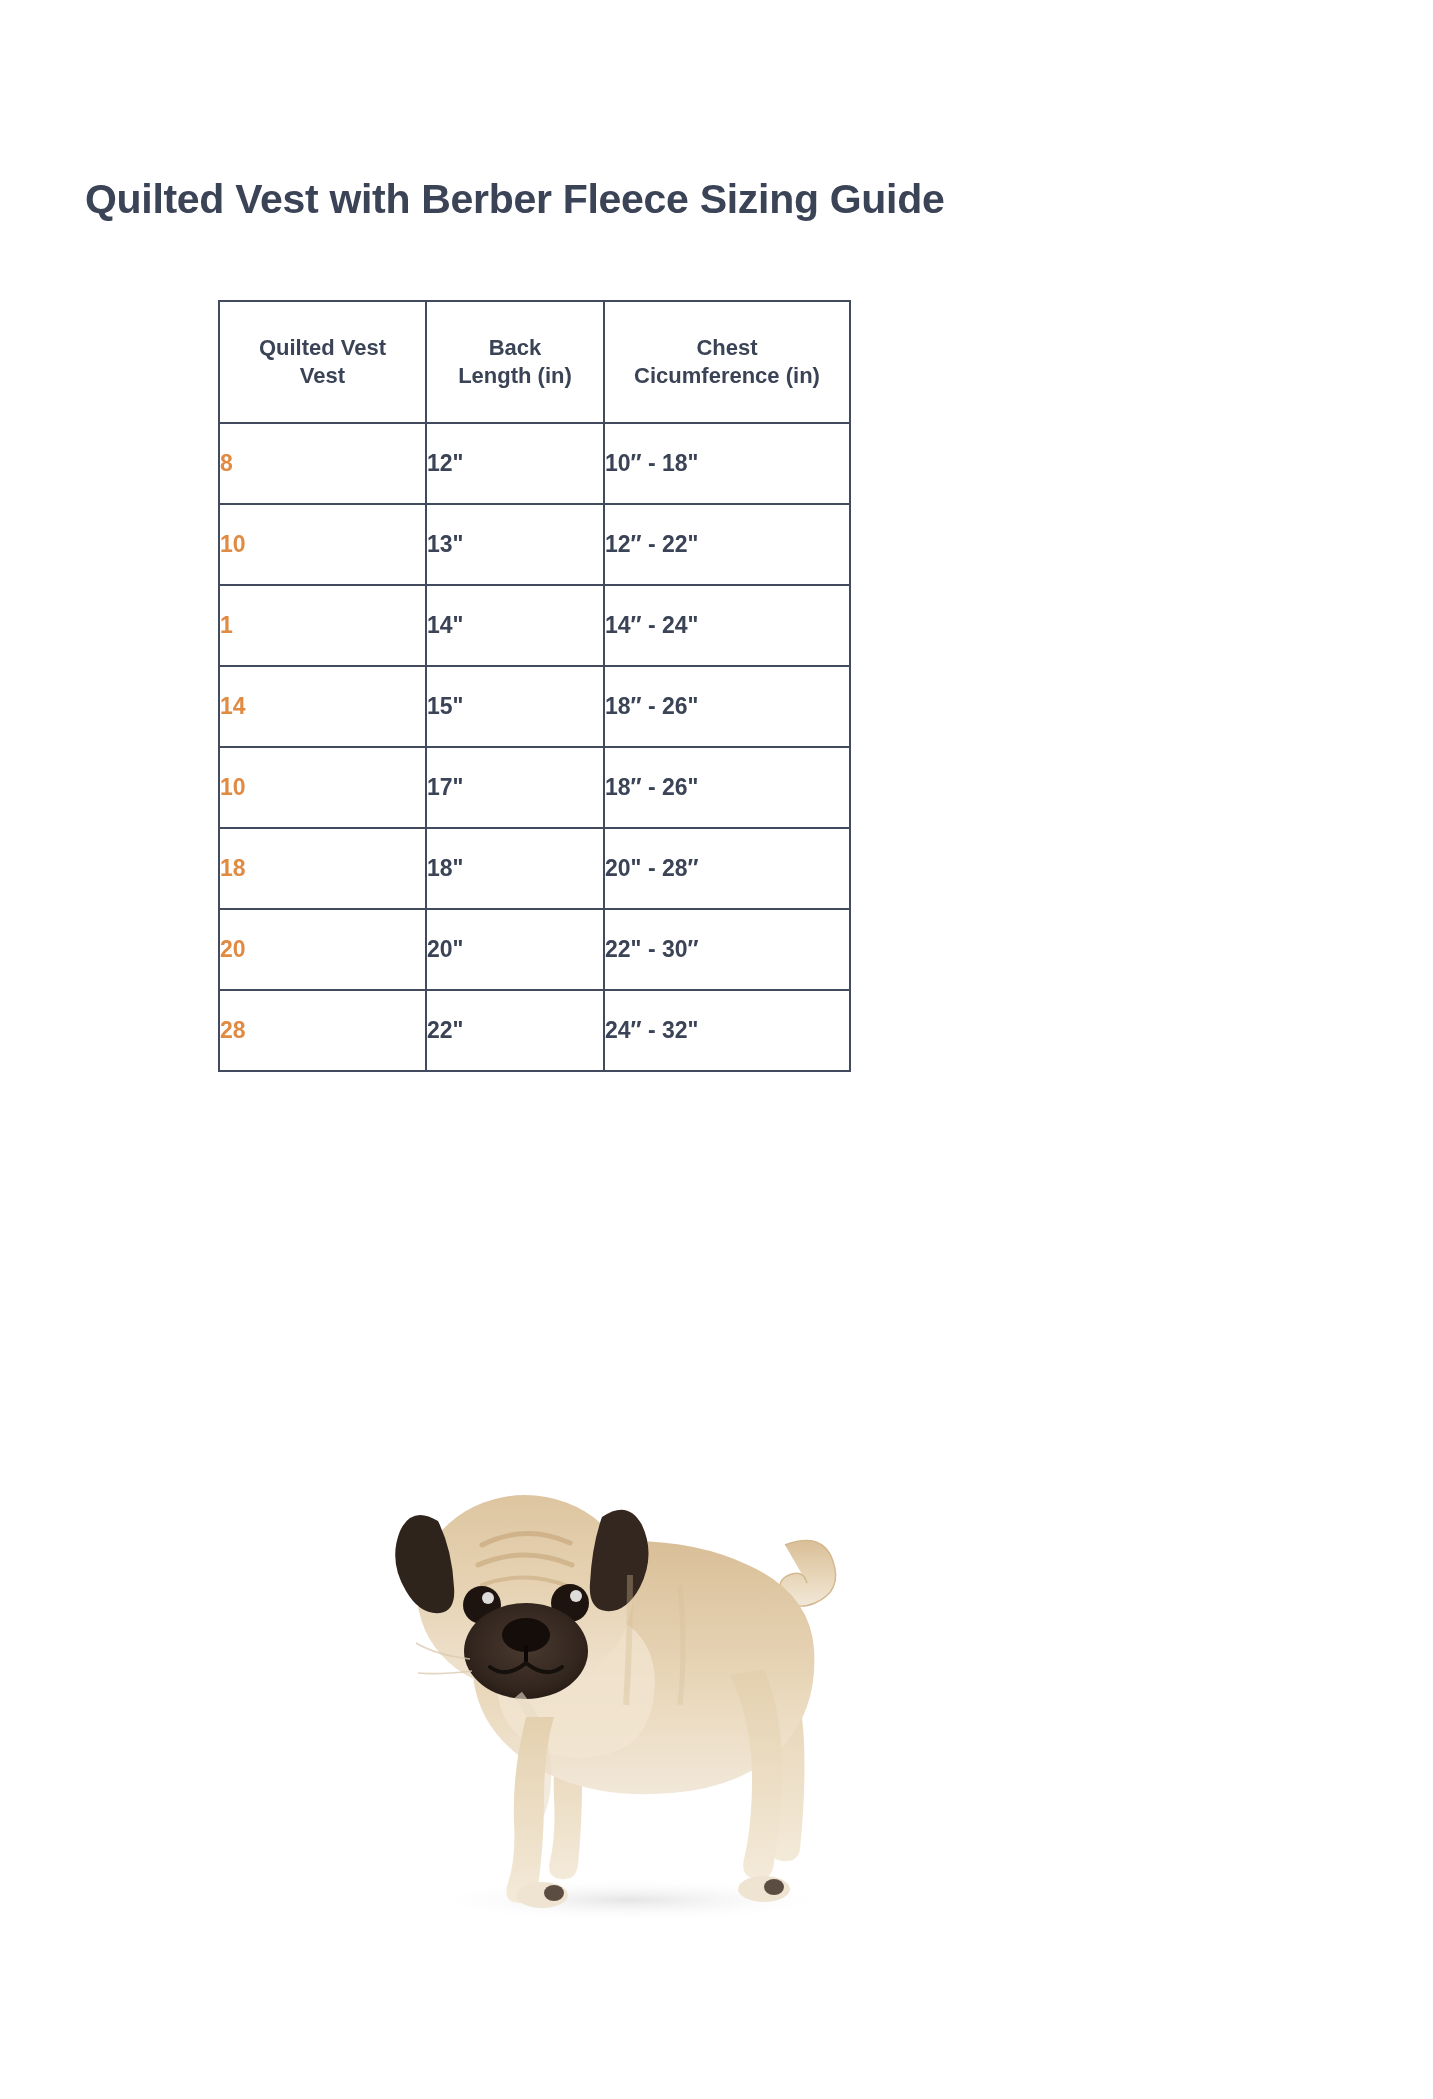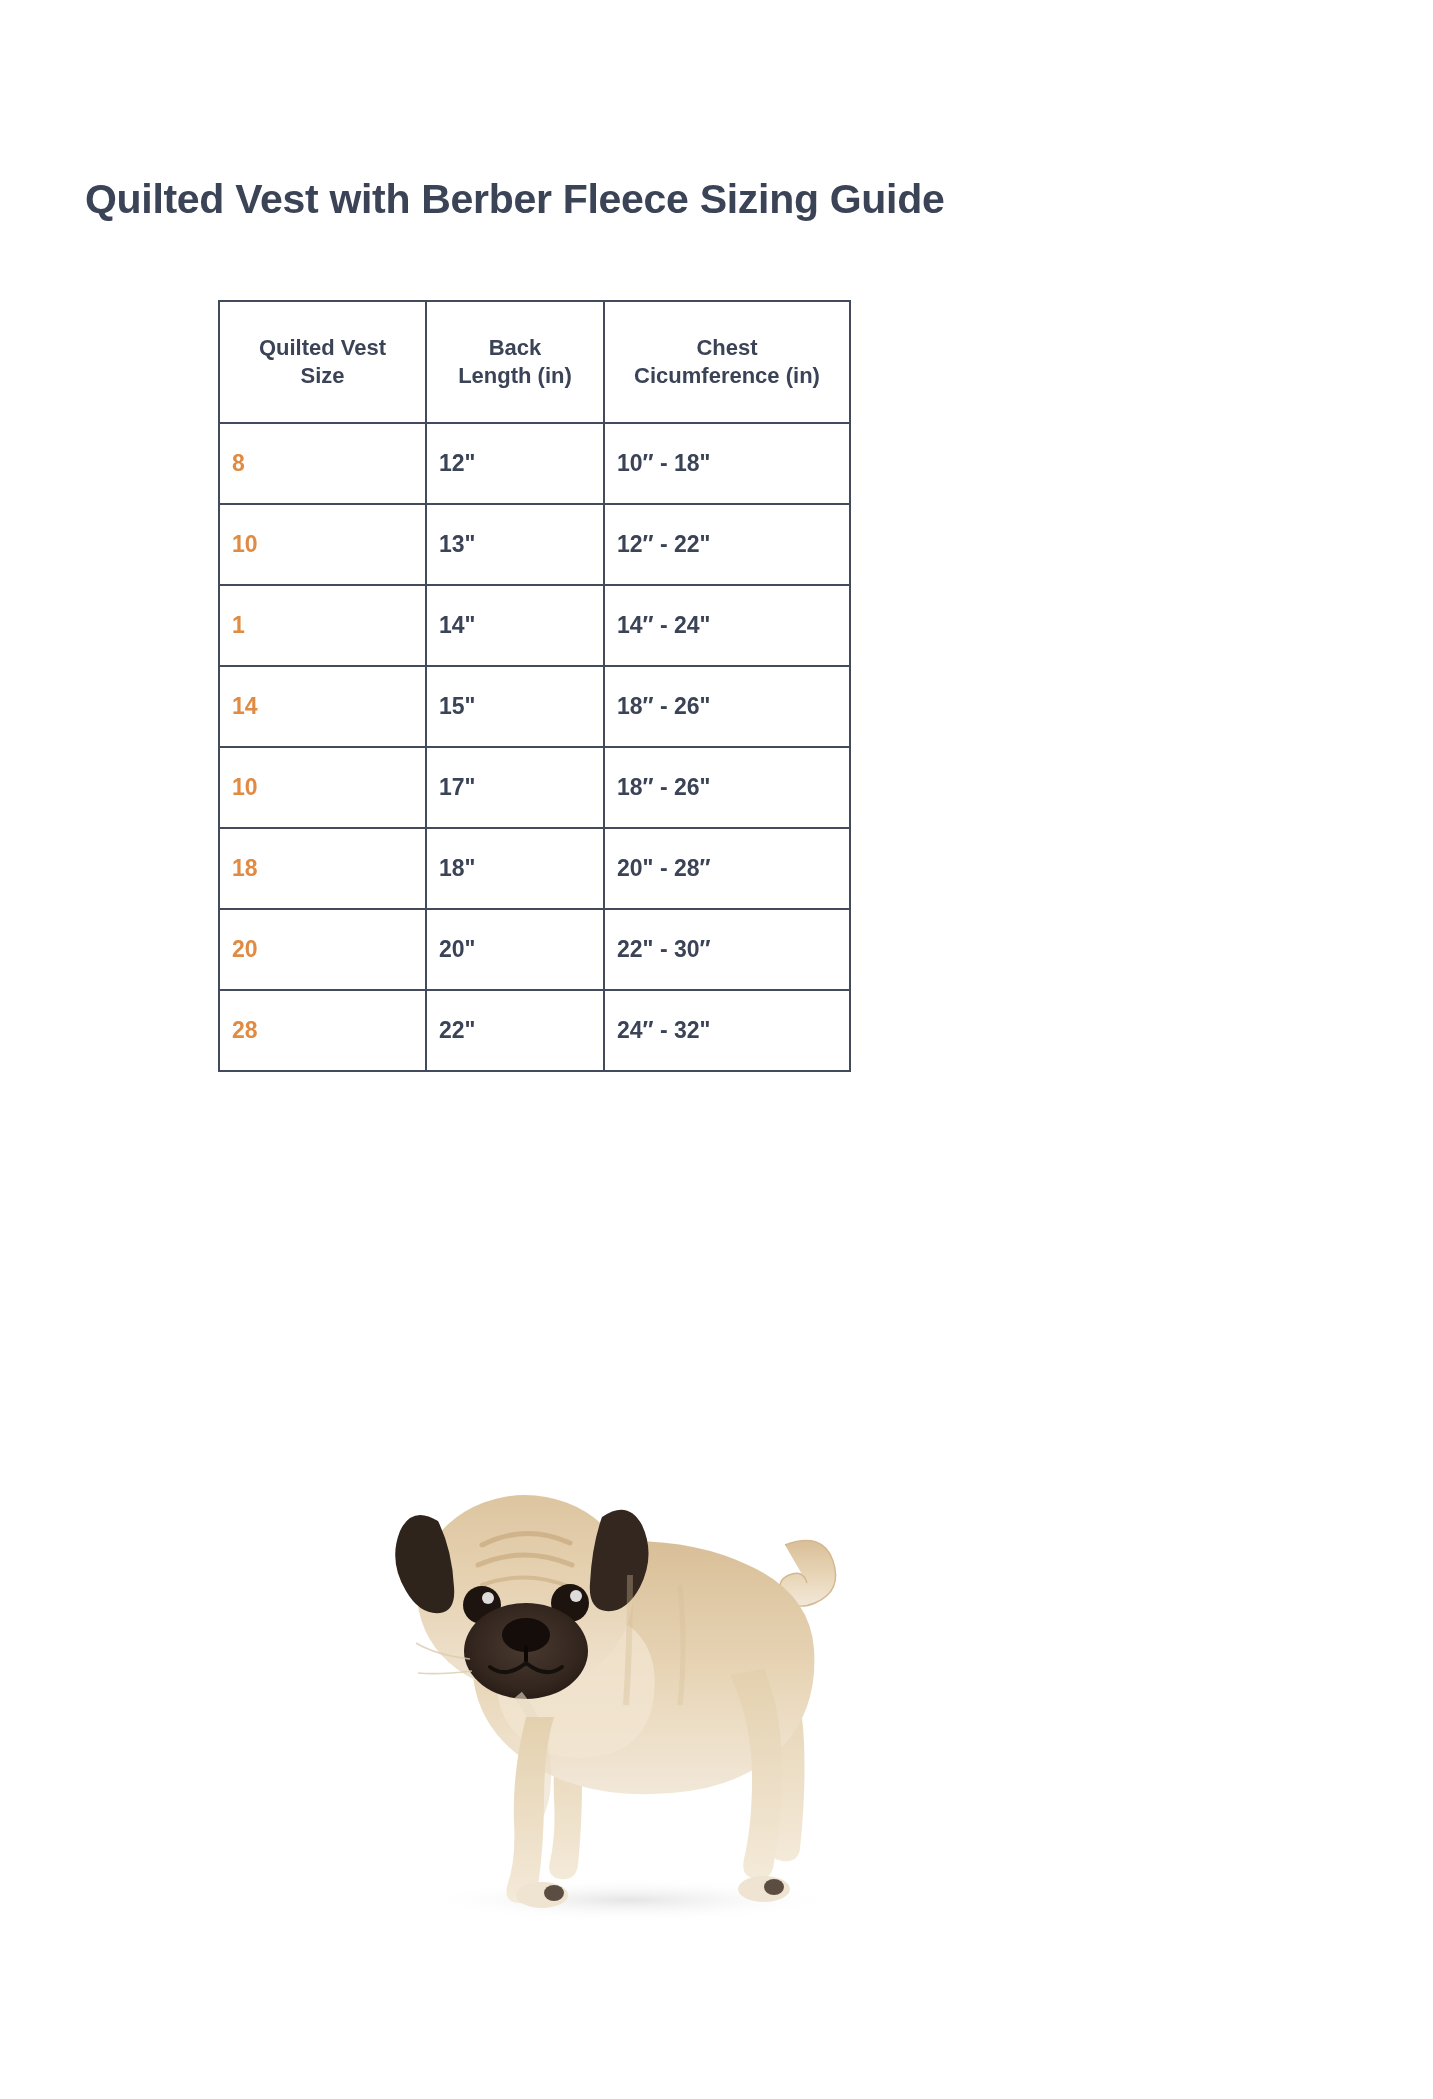--- a/index.html
+++ b/index.html
@@ -25,21 +25,21 @@
   .size-table {
     position:absolute;
     left:218px; top:300px;
     width:631px;
     border-collapse:collapse;
     table-layout:fixed;
   }
   .size-table td, .size-table th {
     border:2px solid #424b5e;
     vertical-align:middle;
-    padding:12px;
+    padding:0;
   }
   .size-table th {
     height:122px;
     font-size:22px;
     font-weight:bold;
     color:#3b4356;
     line-height:1.28;
   }
   .size-table td {
     height:81px;
@@ -71,21 +71,21 @@
 
 <div class="page">
 
   <h1 class="title">Quilted Vest with Berber Fleece Sizing Guide</h1>
 
   <table class="size-table">
     <thead>
       <tr>
         <th class="col-size">
           <div>Quilted Vest</div>
-          <div>Size</div>
+          <div>Vest</div>
         </th>
         <th class="col-back">
           <div>Back</div>
           <div>Length (in)</div>
         </th>
         <th class="col-chest">
           <div>Chest</div>
           <div>Cicumference (in)</div>
         </th>
       </tr>

